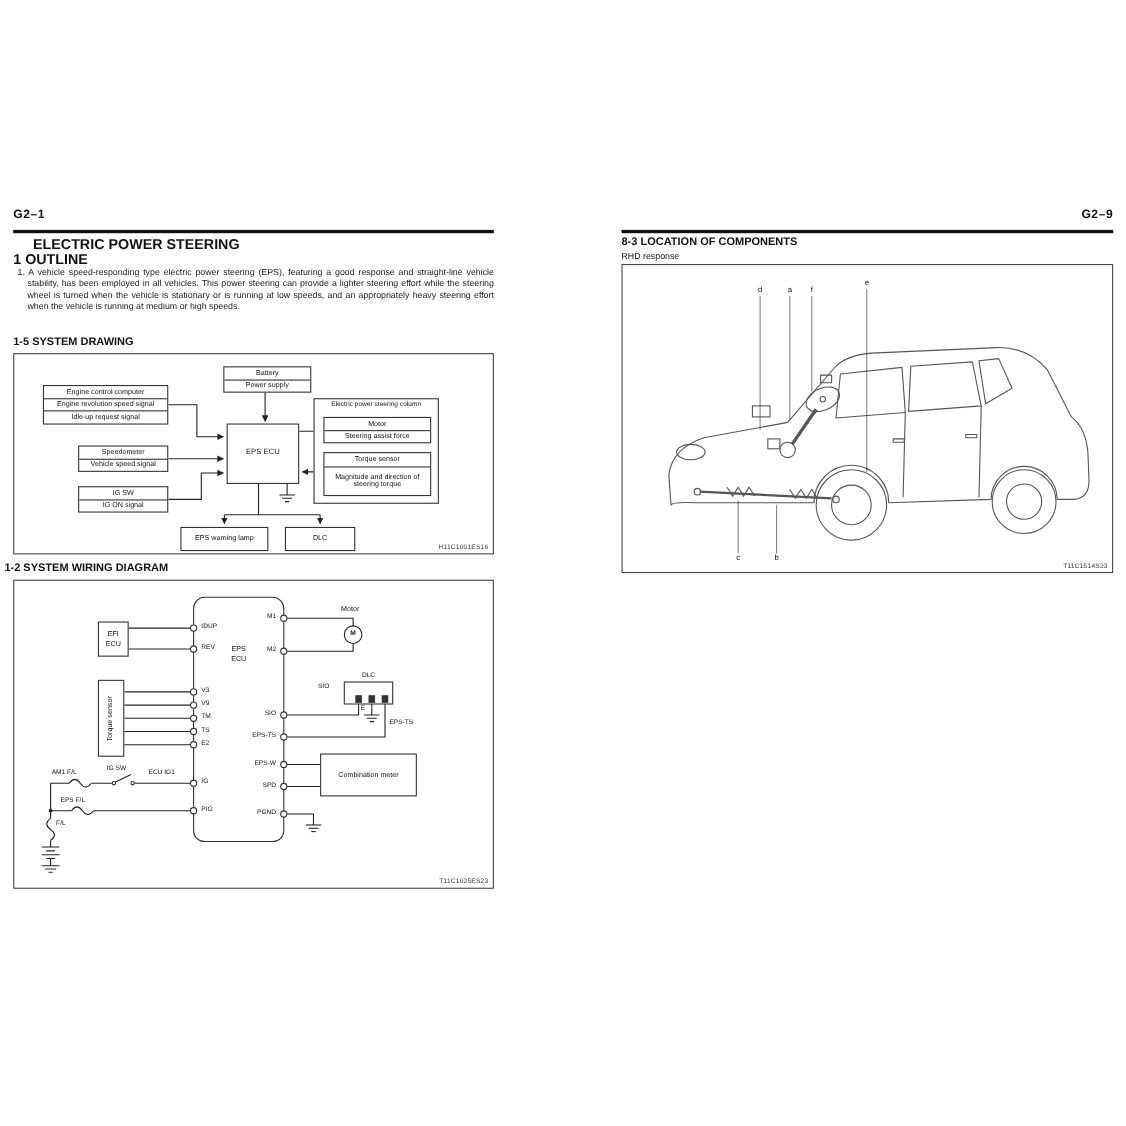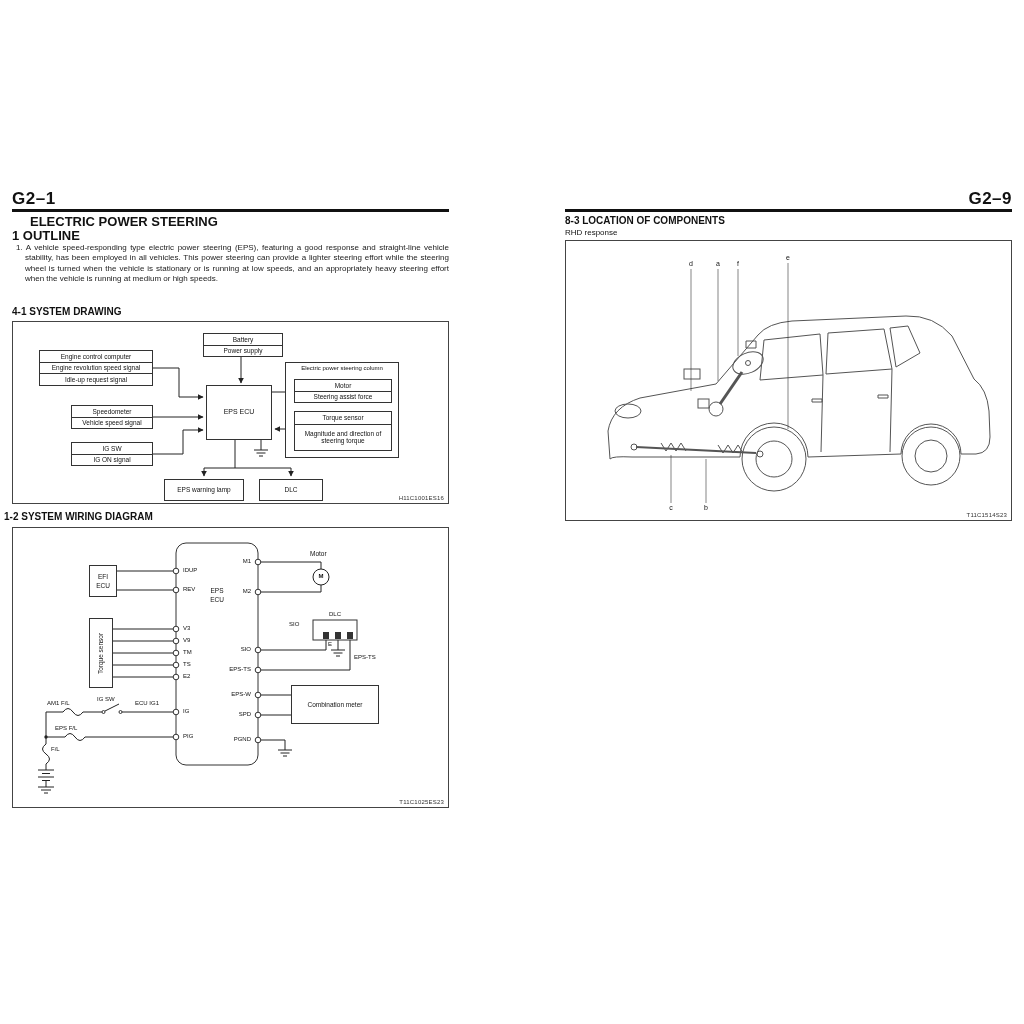--- a/index.html
+++ b/index.html
@@ -1,19 +1,19 @@
 <!DOCTYPE html>
 <html><head>
 <meta charset="utf-8">
 <style>
   *{margin:0;padding:0;box-sizing:border-box}
   html,body{background:#fff}
   .canvas{position:relative;width:1024px;height:1024px;background:#fff;overflow:hidden;
           font-family:"Liberation Sans","DejaVu Sans",sans-serif;color:#111}
-  .pageno{position:absolute;font-size:17px;font-weight:bold;letter-spacing:.5px}
+  .pageno{position:absolute;font-size:11px;font-weight:bold;letter-spacing:.5px}
   .rule{position:absolute;height:3px;background:#111}
   .h1{position:absolute;font-size:13px;font-weight:bold;white-space:nowrap}
   .h2{position:absolute;font-size:10px;font-weight:bold;white-space:nowrap}
   .ptext{position:absolute;font-size:8px;line-height:1.29;text-align:justify;
          padding-left:9px;text-indent:-9px;color:#1a1a1a}
   .small{position:absolute;font-size:8px;white-space:nowrap}
   .fig{position:absolute;border:1px solid #444;background:#fff}
   .fig>svg{position:absolute;left:0;top:0}
   .bx{position:absolute;border:1px solid #333;background:#fff;display:flex;flex-direction:column;
       font-size:6.5px;line-height:1.12;text-align:center}
@@ -42,21 +42,21 @@
 <div class="canvas">
 
   <div>
     <div class="pageno" style="left:12px;top:189px">G2–1</div>
     <div class="rule" style="left:12px;top:209px;width:437px"></div>
 
     <div class="h1" style="left:30px;top:214px">ELECTRIC POWER STEERING</div>
     <div class="h1" style="left:12px;top:228px">1 OUTLINE</div>
     <div class="ptext" style="left:16px;top:243px;width:433px">1. A vehicle speed-responding type electric power steering (EPS), featuring a good response and straight-line vehicle stability, has been employed in all vehicles. This power steering can provide a lighter steering effort while the steering wheel is turned when the vehicle is stationary or is running at low speeds, and an appropriately heavy steering effort when the vehicle is running at medium or high speeds.</div>
 
-    <div class="h2" style="left:12px;top:306px">4-1 SYSTEM DRAWING</div>
+    <div class="h2" style="left:12px;top:306px">1-5 SYSTEM DRAWING</div>
 
     <div class="fig" style="left:12px;top:321px;width:437px;height:183px">
       <svg width="437" height="183" viewBox="0 0 437 183">
         <defs>
           <marker id="arw" viewBox="0 0 10 10" refX="9" refY="5" markerWidth="6" markerHeight="6" orient="auto">
             <path d="M0,0 L10,5 L0,10 Z" fill="#222"></path>
           </marker>
         </defs>
         <g stroke="#222" stroke-width="1" fill="none">
           <line x1="228" y1="35" x2="228" y2="61" marker-end="url(#arw)"></line>

